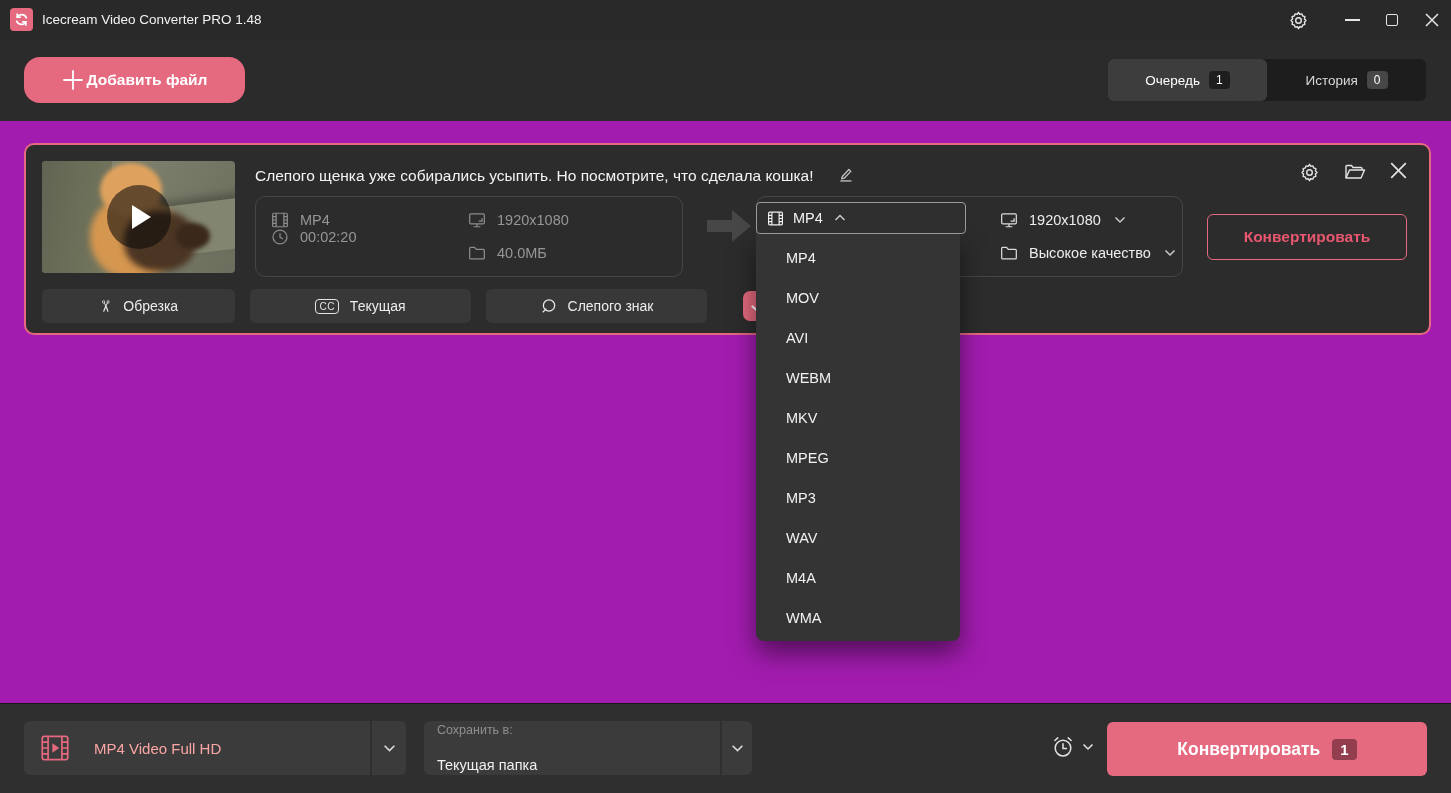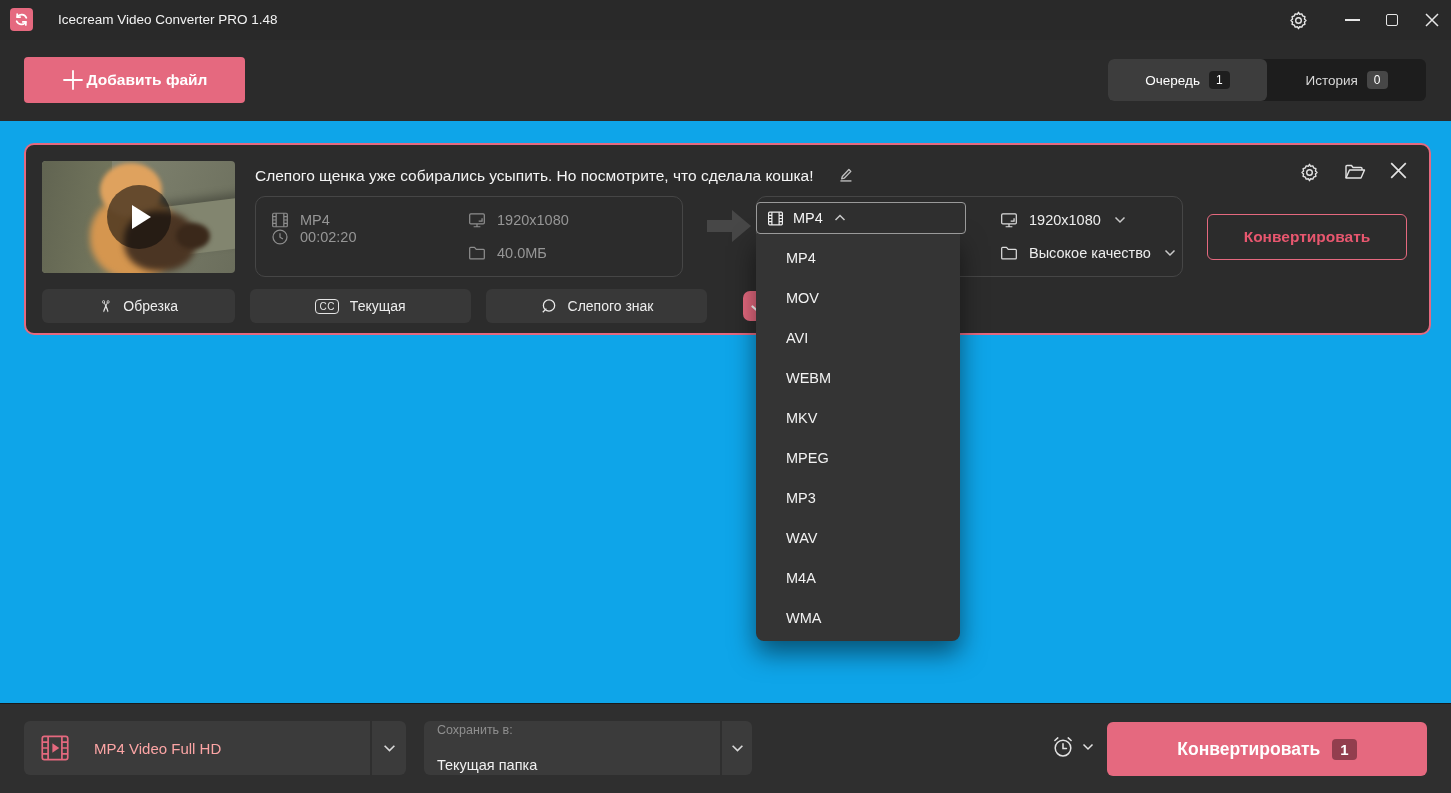--- a/index.html
+++ b/index.html
@@ -7,41 +7,41 @@
   #app {
     position:relative; width:1451px; height:793px; overflow:hidden;
     font-family:"Liberation Sans", sans-serif; color:#f0f0f0;
     background:#202020;
   }
   svg { display:block; }
 
   
   #titlebar { position:absolute; left:0; top:0; width:1451px; height:40px; background:#292929; }
   .app-logo { position:absolute; left:10px; top:8px; width:23px; height:23px; background:#e5697f; border-radius:4px; display:flex; align-items:center; justify-content:center; }
-  .app-title { position:absolute; left:42px; top:12px; font-size:13.5px; color:#f2f2f2;margin-left:16px; }
+  .app-title { position:absolute; left:42px; top:12px; font-size:13.5px; color:#f2f2f2; }
   .tb-btn { position:absolute; top:0; width:44px; height:40px; display:flex; align-items:center; justify-content:center; color:#e6e6e6; }
   #tb-settings { left:1276px; }
   #tb-min { left:1330px; }
   #tb-max { left:1370px; }
   #tb-close { left:1410px; }
   .min-line { width:15px; height:1.5px; background:#e6e6e6; }
   .max-box { width:12px; height:12px; border:1.5px solid #e6e6e6; border-radius:2px; }
 
   
   #toolbar { position:absolute; left:0; top:40px; width:1451px; height:81px; background:#2b2b2b; }
-  .add-file-btn { position:absolute; left:24px; top:17px; width:221px; height:46px; background:#e5697f; border-radius:4px; display:flex; align-items:center; justify-content:center; gap:3px; color:#fff; font-size:15.5px; font-weight:bold; }
+  .add-file-btn { position:absolute; left:24px; top:17px; width:221px; height:46px; background:#e5697f; border-radius:16px; display:flex; align-items:center; justify-content:center; gap:3px; color:#fff; font-size:15.5px; font-weight:bold; }
   .tabs { position:absolute; left:1108px; top:19px; width:318px; height:42px; background:#1d1d1d; border-radius:6px; display:flex; }
   .tab { width:173px; height:42px; display:flex; align-items:center; justify-content:center; gap:9px; font-size:13.5px; color:#d9d9d9; }
   .tab.active { background:#3d3d3d; border-radius:6px; color:#ffffff; }
   .tab-badge { font-size:12px; color:#fff; border-radius:4px; padding:2px 7px; }
   .tab.active .tab-badge { background:#1e1e1e; }
   .tab:not(.active) .tab-badge { background:#474747; }
 
   
-  #main { position:absolute; left:0; top:121px; width:1451px; height:582px; background:#0ea5e9; }
+  #main { position:absolute; left:0; top:121px; width:1451px; height:582px; background:#a21caf; }
 
   .file-card { position:absolute; left:24px; top:22px; width:1407px; height:192px; background:#2c2c2c; border:2px solid #e5697f; border-radius:10px; }
 
   
   .thumb { position:absolute; left:16px; top:16px; width:193px; height:112px; border-radius:4px; overflow:hidden; background:linear-gradient(115deg,#8d907c 0%,#7b7e6b 45%,#6b6e5c 100%); }
   .t-wall { position:absolute; left:-8px; top:-6px; width:78px; height:130px; background:linear-gradient(100deg,#5f6250,#76795f); }
   .t-step { position:absolute; right:-12px; top:44px; width:130px; height:50px; background:#82856f; transform:rotate(-7deg); box-shadow:0 -5px 9px rgba(0,0,0,.28); }
   .t-cat-body { position:absolute; left:48px; top:34px; width:88px; height:84px; background:#d5964f; border-radius:48%; filter:blur(3px); }
   .t-cat-head { position:absolute; left:58px; top:2px; width:62px; height:54px; background:#dfa25e; border-radius:50%; filter:blur(2px); }
   .t-pup { position:absolute; left:82px; top:50px; width:72px; height:60px; background:#4b3523; border-radius:46%; filter:blur(3px); }

